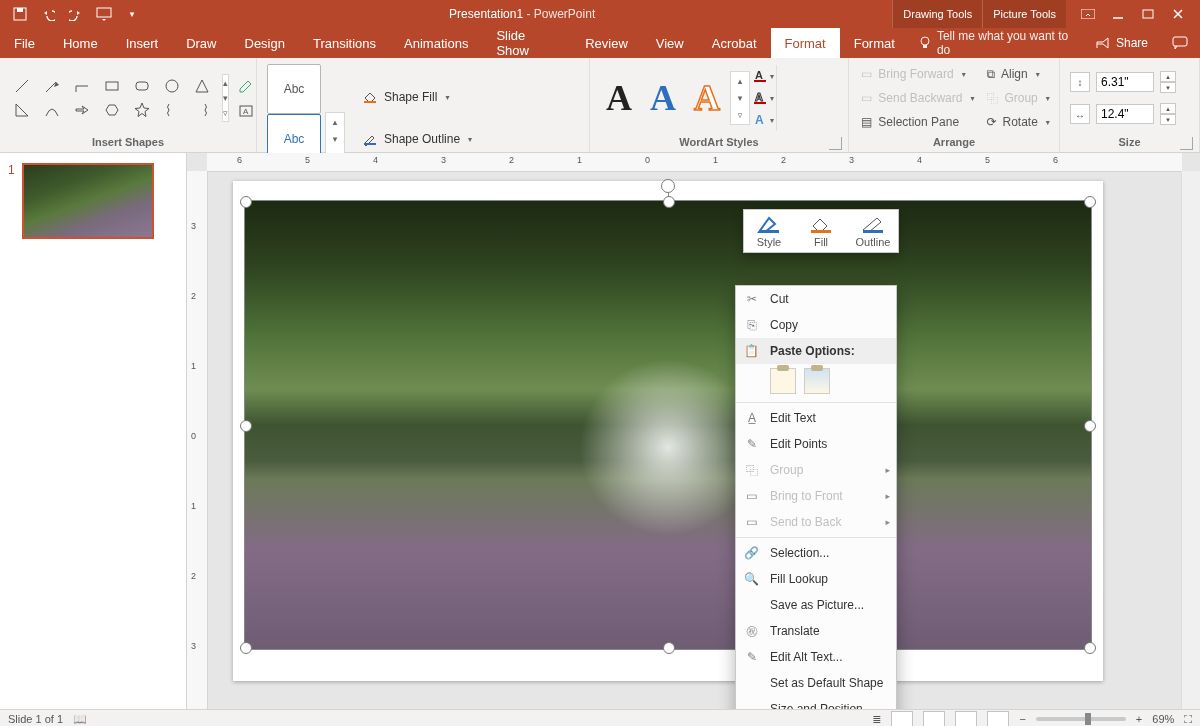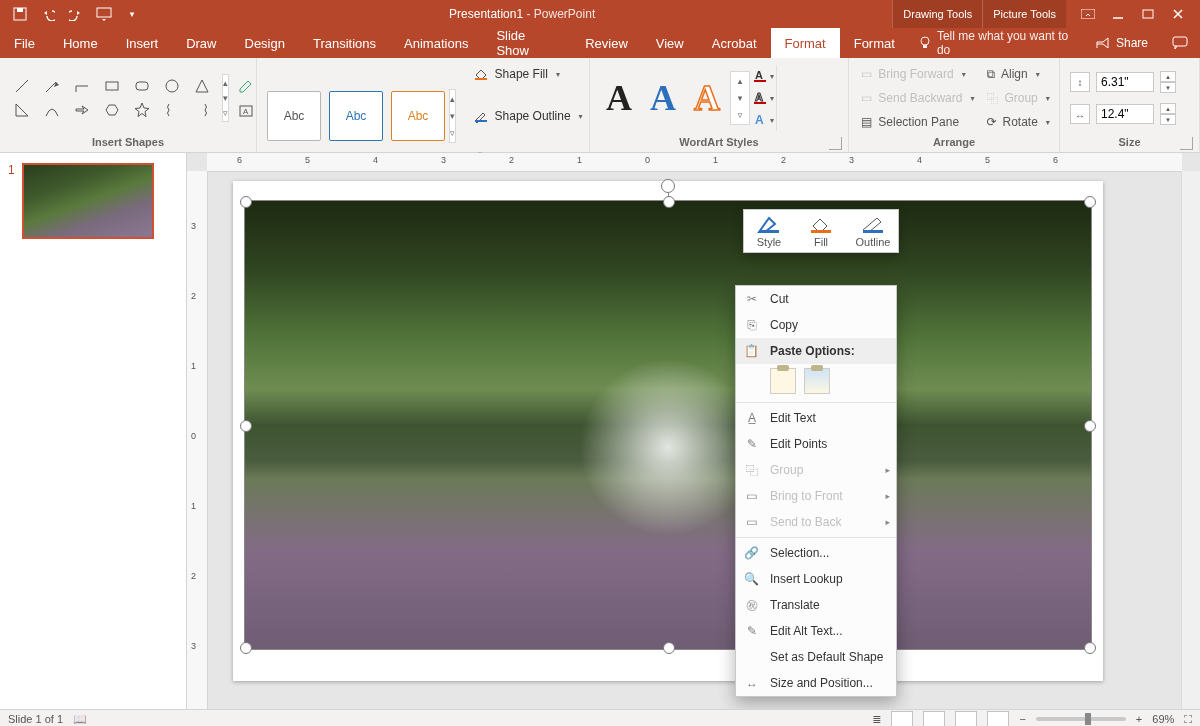--- a/index.html
+++ b/index.html
@@ -22,21 +22,21 @@
   .group{border-right:1px solid #e1dfdd;display:flex;flex-direction:column;padding:2px 6px 0 6px;}
   .group .gbody{flex:1;display:flex;align-items:center;}
   .group .glabel{height:16px;font-size:11px;text-align:center;color:#666;position:relative;font-weight:bold;}
   .dlaunch{position:absolute;right:0;top:1px;width:12px;height:12px;border:1px solid #a6a6a6;border-left:none;border-top:none;}
   .shape-grid{display:grid;grid-template-columns:repeat(7,24px);grid-template-rows:repeat(2,22px);gap:2px 6px;padding:4px;}
   .shape-grid .sh{border:1px solid transparent;display:flex;align-items:center;justify-content:center;color:#555;}
   .morebtn{width:16px;height:46px;border:1px solid #d8d8d8;background:#fff;margin-left:4px;display:flex;flex-direction:column;}
   .morebtn div{flex:1;display:flex;align-items:center;justify-content:center;color:#666;font-size:9px;}
   .txtstack{display:flex;flex-direction:column;gap:4px;margin-left:6px;}
   .txtstack .ic{width:20px;height:20px;border:1px solid transparent;display:flex;align-items:center;justify-content:center;}
-  .abc-row{display:flex;gap:8px;padding:4px;}
+  .abc-row{display:flex;gap:0;padding:4px;flex-direction:column;}
   .abc{width:52px;height:48px;border:1px solid #b6b6b6;border-radius:2px;display:flex;align-items:center;justify-content:center;background:#fff;font-size:12px;color:#555;}
   .abc.blue{border-color:#2f75b5;color:#2f75b5;}
   .abc.orange{border-color:#d98324;color:#d98324;}
   .dropwide{width:18px;height:52px;border:1px solid #d8d8d8;background:#fff;display:flex;flex-direction:column;}
   .dropwide div{flex:1;display:flex;align-items:center;justify-content:center;font-size:9px;color:#666;}
   .vstack{display:flex;flex-direction:column;gap:18px;padding:2px 12px;}
   .vstack .row{display:flex;align-items:center;gap:6px;height:22px;padding:0 4px;white-space:nowrap;}
   .vstack .row.menu{border:1px solid transparent;}
   .caret{font-size:8px;color:#666;margin-left:2px;}
   .wa-row{display:flex;gap:18px;align-items:center;padding:0 10px;}
@@ -554,21 +554,25 @@
           <span>Send to Back</span>
           <span class="sub">▸</span>
         </div>
       <div class="sep"></div>
       <div class="mrow">
           <span class="mico">🔗</span>
           <span>Selection...</span>
         </div>
       <div class="mrow">
           <span class="mico">🔍</span>
-          <span>Insert Lookup</span>
+          <span>Fill Lookup</span>
+        </div>
+      <div class="mrow">
+          <span class="mico"></span>
+          <span>Save as Picture...</span>
         </div>
       <div class="mrow">
           <span class="mico">㊗</span>
           <span>Translate</span>
         </div>
       <div class="mrow">
           <span class="mico">✎</span>
           <span>Edit Alt Text...</span>
         </div>
       <div class="mrow">

